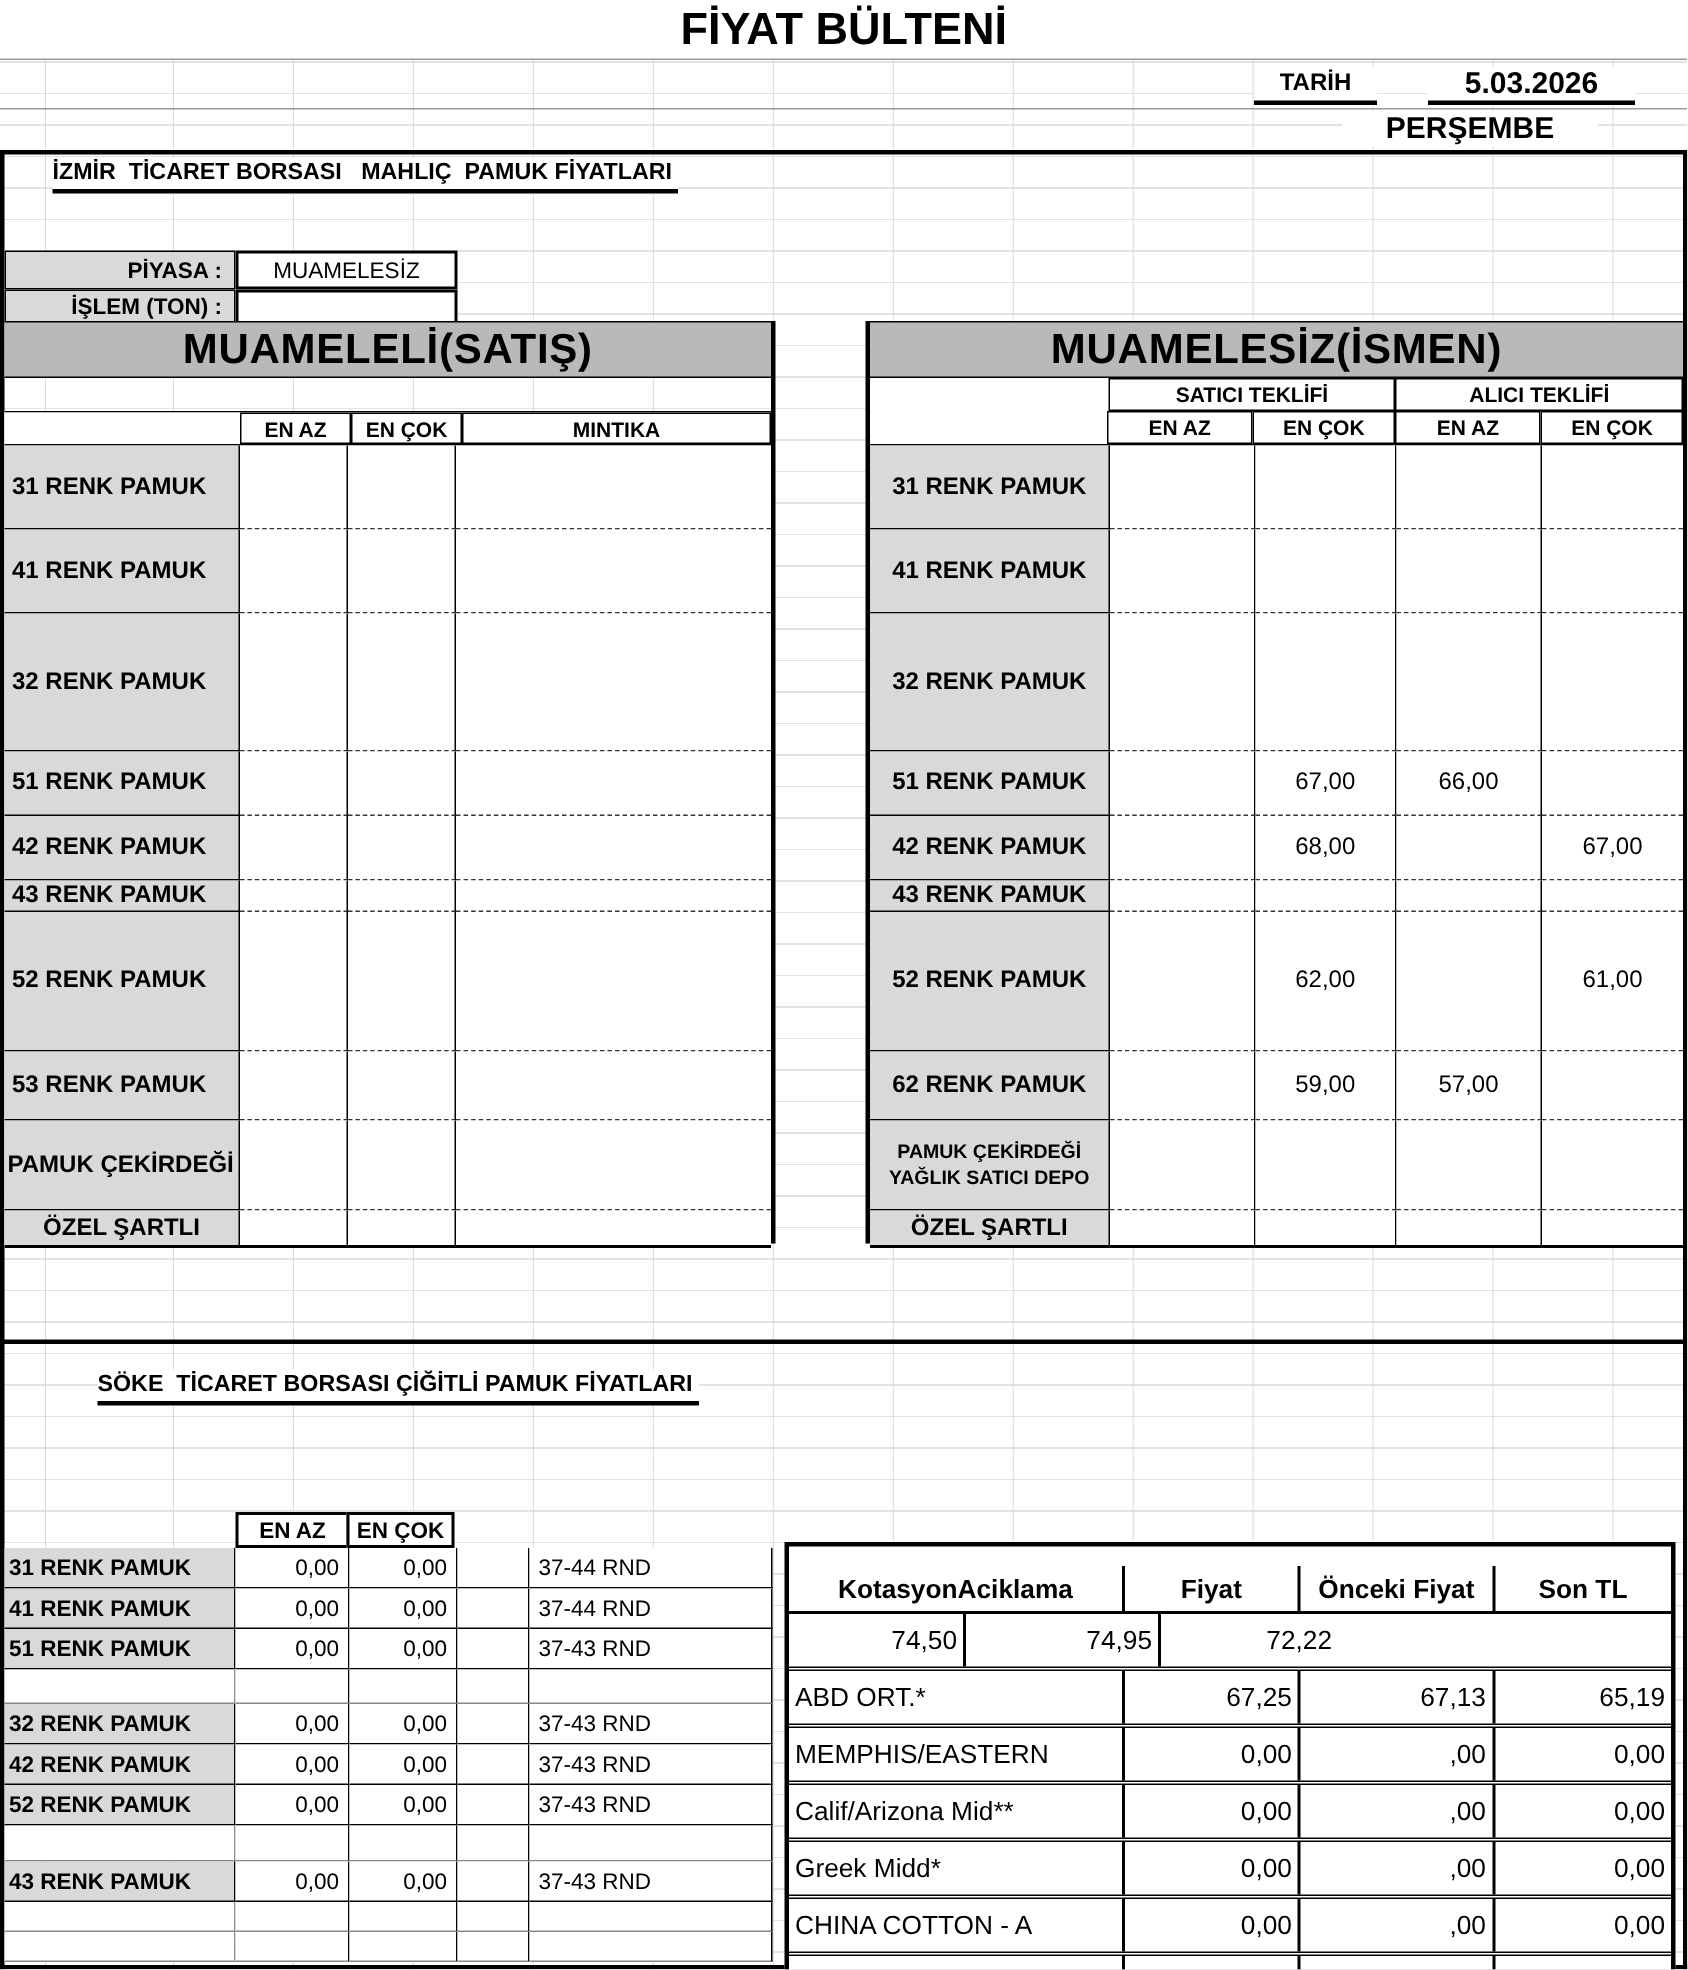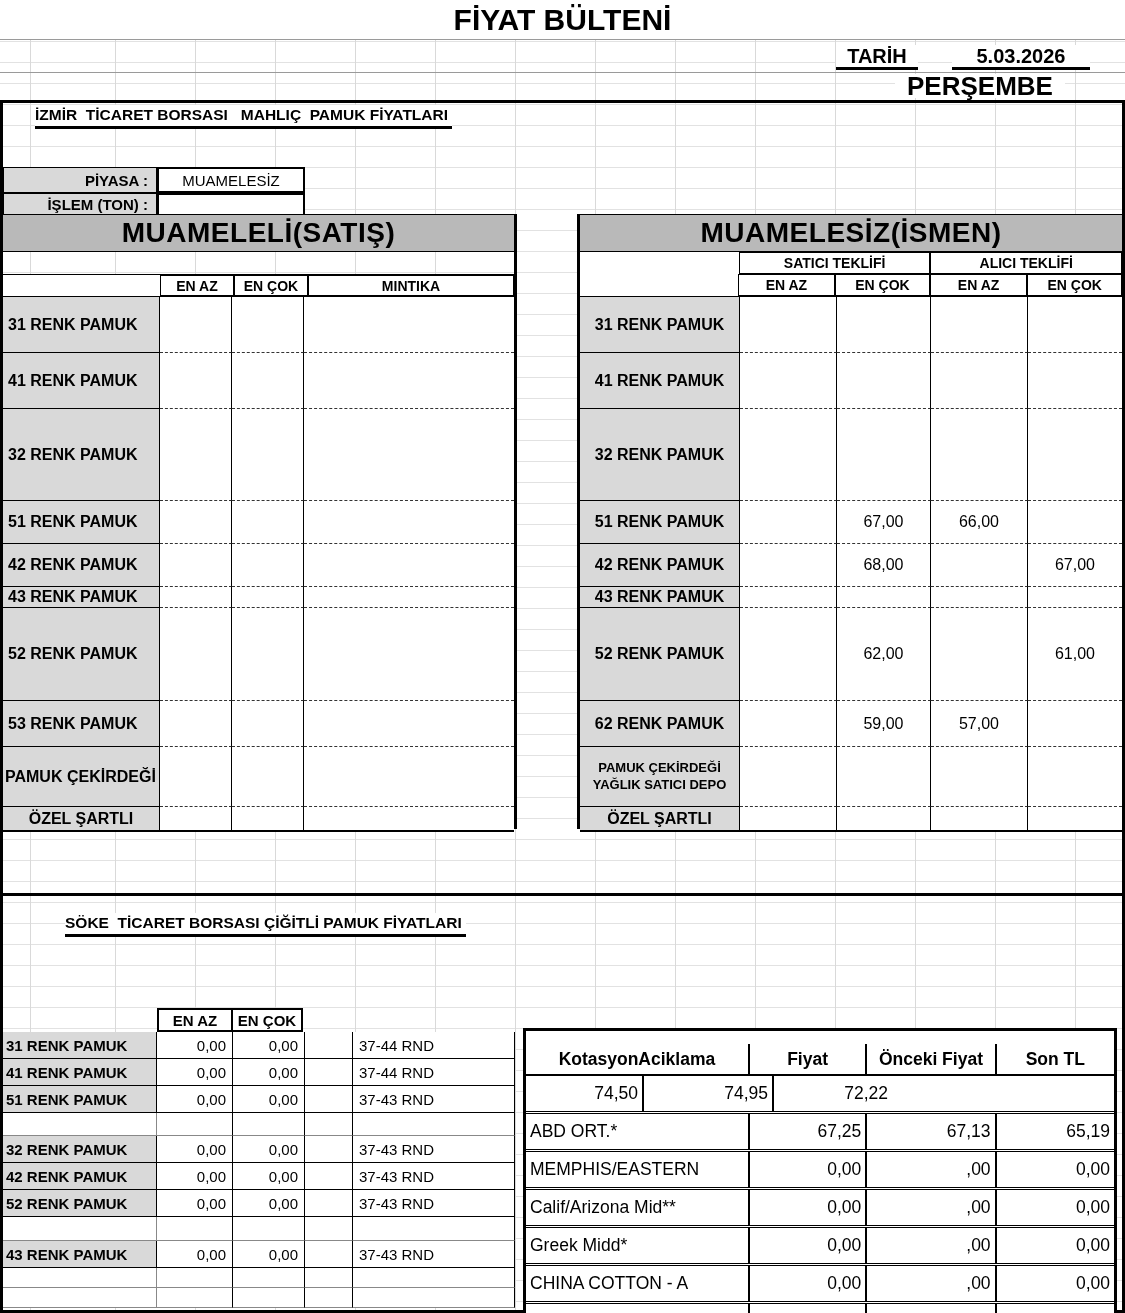--- a/index.html
+++ b/index.html
@@ -11,26 +11,26 @@
   .sheet::before{
     content:"";position:absolute;inset:0;z-index:0;
     background-image:
       repeating-linear-gradient(to right,transparent,transparent 79px,#d9d9d9 79px,#d9d9d9 80px),
       repeating-linear-gradient(to bottom,transparent,transparent 20px,#e2e2e2 20px,#e2e2e2 21px);
     background-position:36px 0,0 0;
   }
   .abs{position:absolute;box-sizing:border-box;z-index:1;}
   .title{top:0;left:0;width:1125px;height:40px;display:flex;align-items:center;justify-content:center;
     font-size:30px;font-weight:bold;background:#fff;border-bottom:1px solid #9a9a9a;}
-  .tarih-label{top:45px;left:836px;width:82px;height:25px;font-size:20px;font-weight:bold;
+  .tarih-label{top:45px;left:836px;width:82px;height:25px;font-size:16px;font-weight:bold;
     display:flex;align-items:center;justify-content:center;border-bottom:3px solid #000;background:#fff;}
   .tarih-value{top:45px;left:952px;width:138px;height:25px;font-size:20px;font-weight:bold;
     display:flex;align-items:center;justify-content:center;border-bottom:3px solid #000;background:#fff;}
   .hline{left:0;width:1125px;height:1px;background:#9a9a9a;}
-  .day{top:74px;left:895px;width:170px;height:24px;font-size:26px;font-weight:bold;
+  .day{top:74px;left:895px;width:170px;height:24px;font-size:20px;font-weight:bold;
     display:flex;align-items:center;justify-content:center;background:#fff;}
   .sectionA{top:100px;left:0;width:1125px;height:796px;border:3px solid #000;background:transparent;pointer-events:none;}
   .sectionB{top:896px;left:0;width:1125px;height:417px;border-left:3px solid #000;border-right:3px solid #000;border-bottom:3px solid #000;pointer-events:none;}
   .underlined-head{font-weight:bold;font-size:15.5px;border-bottom:3px solid #000;white-space:pre;
     background:#fff;padding:1px 4px 2px 0;}
   .izmir-head{top:105px;left:35px;}
   .soke-head{top:913px;left:65px;}
   .ptable{top:167px;left:3px;display:grid;grid-template-columns:154px 148px;grid-template-rows:26px 23px;}
   .ptable .glabel{background:#d9d9d9;border:1px solid #000;font-weight:bold;font-size:15px;
     display:flex;align-items:center;justify-content:flex-end;padding-right:8px;}

